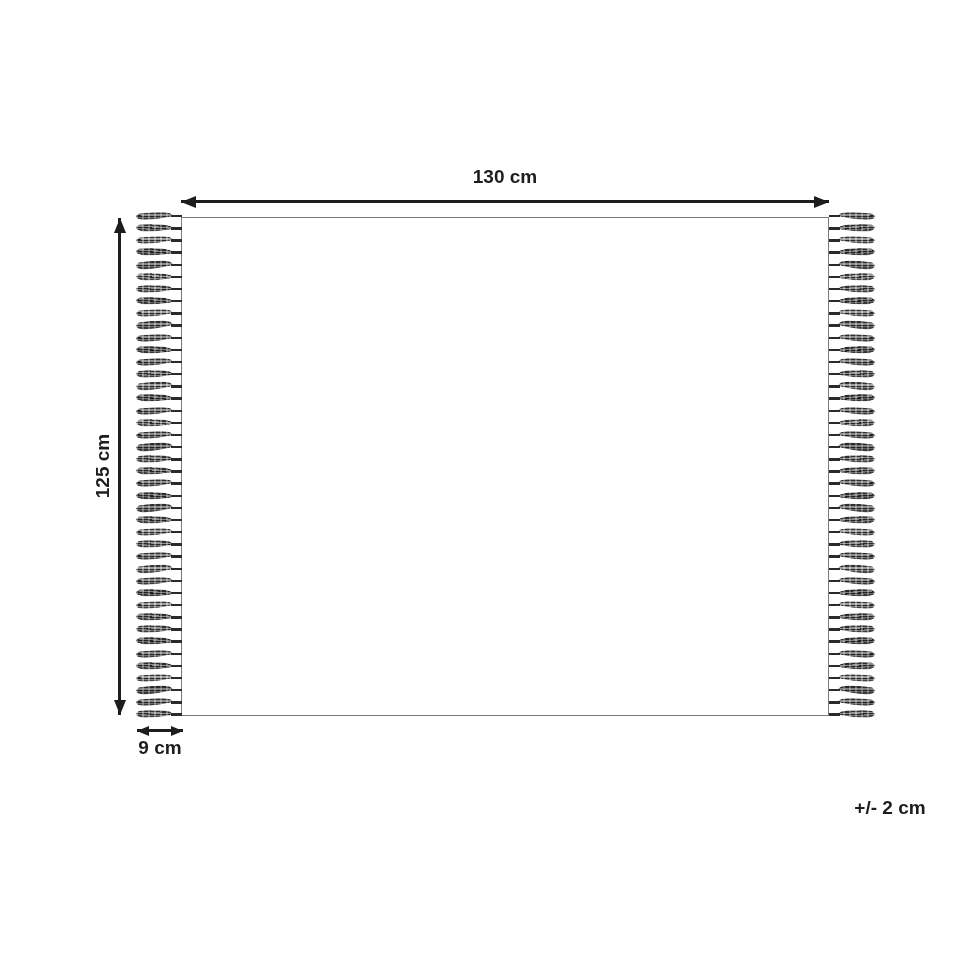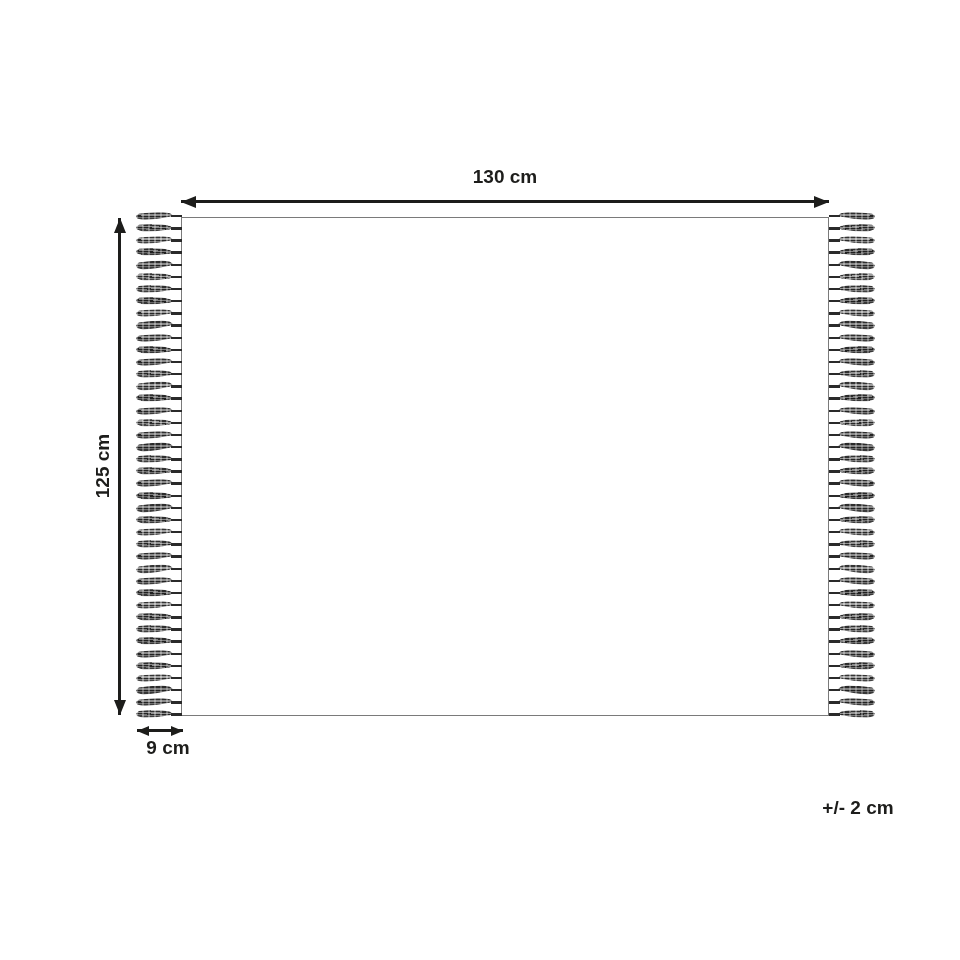--- a/index.html
+++ b/index.html
@@ -26,22 +26,22 @@
     position:absolute;
     color:#1d1d1b;
     font-weight:bold;
     font-size:19px;
     line-height:22px;
     text-align:center;
     white-space:nowrap;
   }
   .label-width{left:181px;width:648px;top:166px;}
   .label-height{left:43px;top:455px;width:120px;height:22px;transform:rotate(-90deg);}
-  .label-fringe{left:136px;width:64px;top:737px;}
-  .label-tolerance{left:800px;width:116px;top:797px;}
+  .label-fringe{left:128px;width:64px;top:737px;}
+  .label-tolerance{left:832px;width:116px;top:797px;}
 
   
   .arrow-h{
     position:absolute;height:3px;background:#1d1d1b;
   }
   .arrow-h::before,.arrow-h::after{
     content:'';position:absolute;width:0;height:0;top:-4.5px;
     border-top:6px solid transparent;border-bottom:6px solid transparent;
   }
   .arrow-h::before{left:0;border-right:15px solid #1d1d1b;}

